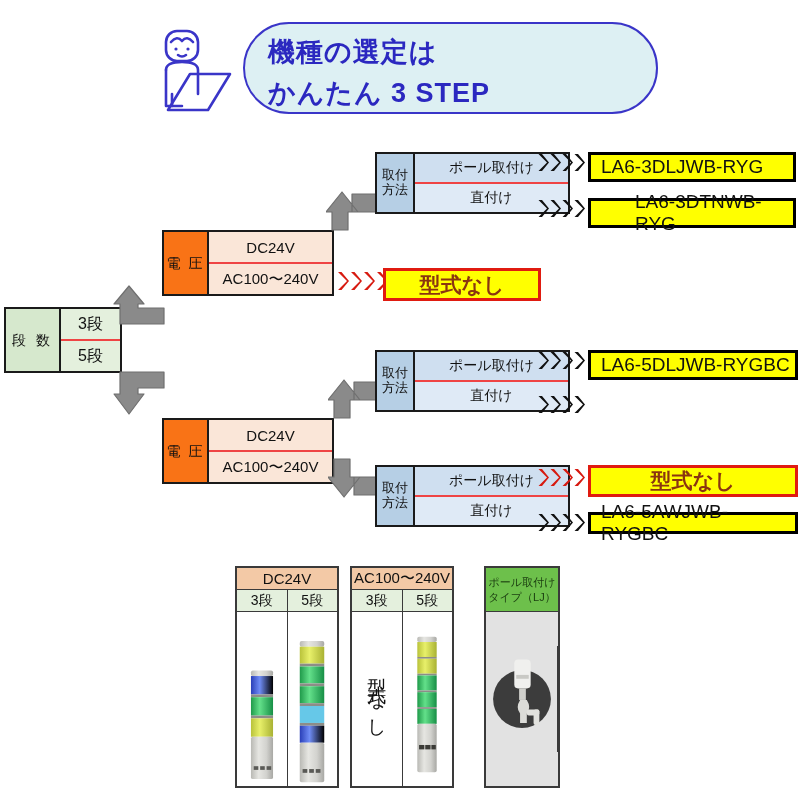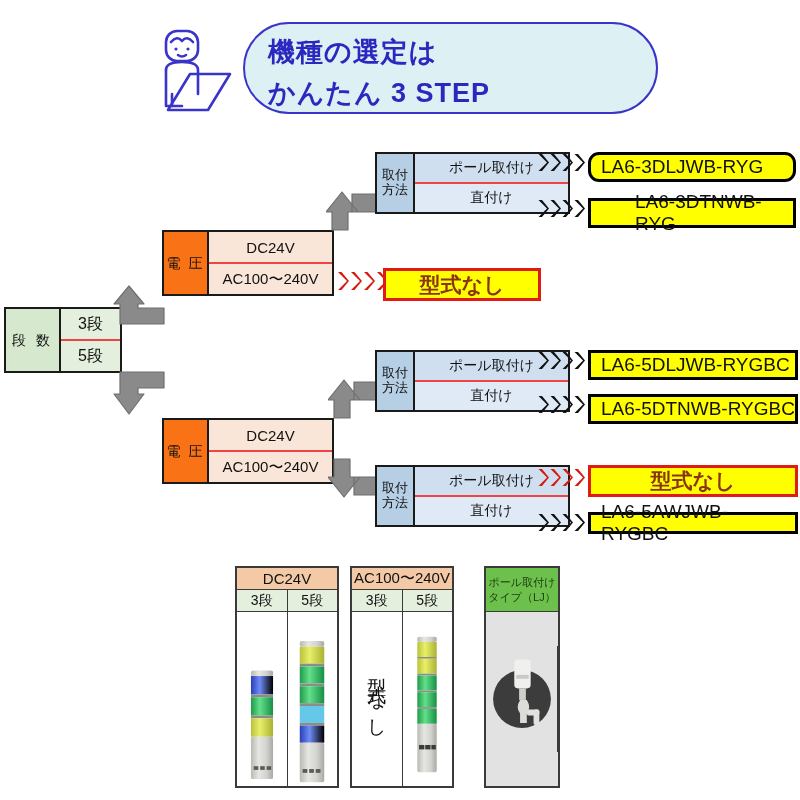--- a/index.html
+++ b/index.html
@@ -118,21 +118,21 @@
     box-sizing: border-box;
   }
   .chip.none {
     border: 3px solid #e01b10;
     color: #8a3510;
     font-weight: bold;
     justify-content: center;
     padding-left: 0;
     font-size: 21px;
   }
-  .chip-1 { left: 588px; top: 152px; width: 208px; height: 30px; border-radius: 11px; }
+  .chip-1 { left: 588px; top: 152px; width: 208px; height: 30px; }
   .chip-2 { left: 588px; top: 198px; width: 208px; height: 30px; padding-left: 44px; }
   .chip-none-1 { left: 383px; top: 268px; width: 158px; height: 33px; }
   .chip-3 { left: 588px; top: 350px; width: 210px; height: 30px; }
   .chip-4 { left: 588px; top: 394px; width: 210px; height: 30px; }
   .chip-none-2 { left: 588px; top: 465px; width: 210px; height: 32px; }
   .chip-5 { left: 588px; top: 512px; width: 210px; height: 22px; }
 
   
   .chev { display: flex; align-items: center; gap: 1px; }
   .chev svg { display: block; }
@@ -356,21 +356,20 @@
       </svg>
     <svg width="11" height="19" viewBox="0 0 11 19">
         <path d="M0.5 1 L9 9.5 L0.5 18 L4 18 L11 9.5 L4 1 Z" fill="#111"></path>
       </svg>
     <svg width="11" height="19" viewBox="0 0 11 19">
         <path d="M0.5 1 L9 9.5 L0.5 18 L4 18 L11 9.5 L4 1 Z" fill="#111"></path>
       </svg>
   </div>
 
   <div class="abs chip chip-3">LA6-5DLJWB-RYGBC</div>
-  <div class="abs chip chip-4">LA6-5DTNWB-RYGBC</div>
 
   <div class="abs mbox box-mount box-mount-3">
     <div class="lbl">
       <span>取付</span>
       <span>方法</span>
     </div>
     <div class="rows">
       <div>ポール取付け</div>
       <div>直付け</div>
     </div>

